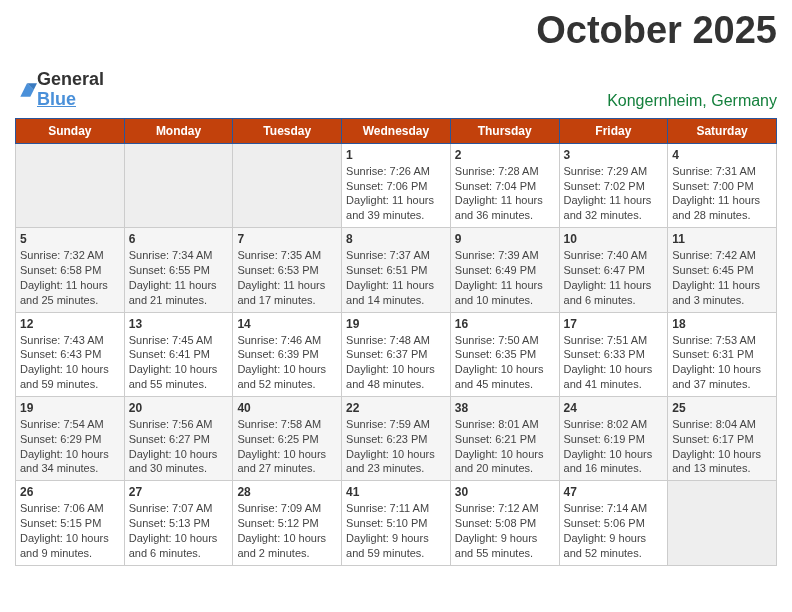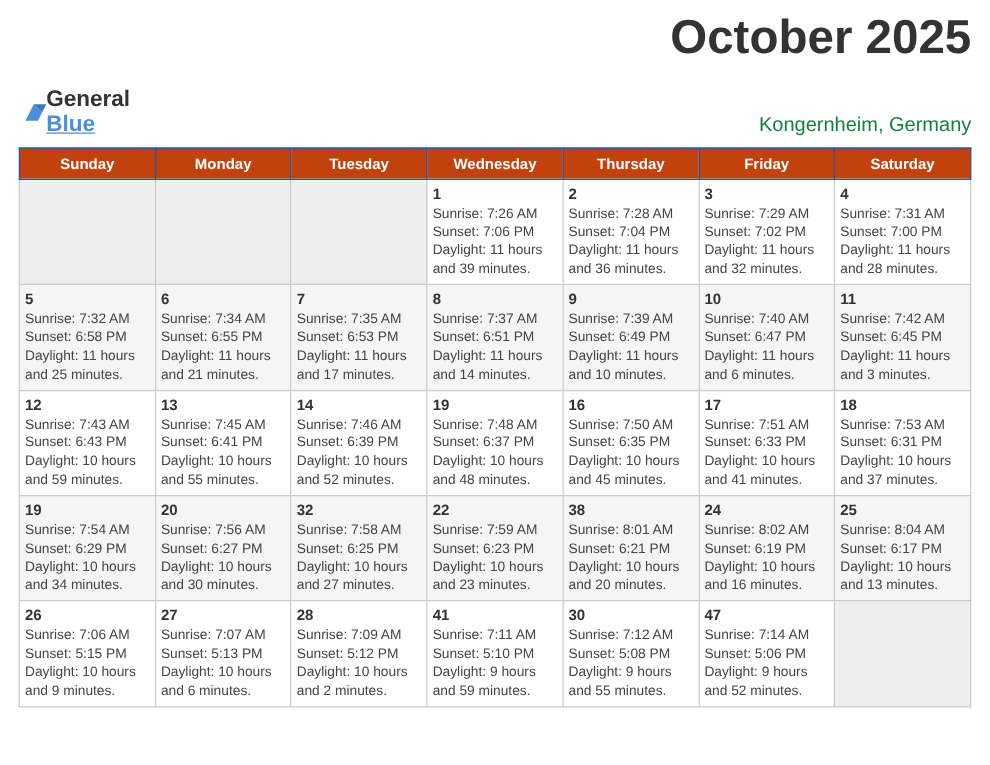--- a/index.html
+++ b/index.html
@@ -218,21 +218,21 @@
         <tr>
           <td>
             <span class="day-number">19</span>
             <div class="cell-content">Sunrise: 7:54 AM<br>Sunset: 6:29 PM<br>Daylight: 10 hours and 34 minutes.</div>
           </td>
           <td>
             <span class="day-number">20</span>
             <div class="cell-content">Sunrise: 7:56 AM<br>Sunset: 6:27 PM<br>Daylight: 10 hours and 30 minutes.</div>
           </td>
           <td>
-            <span class="day-number">32</span>
+            <span class="day-number">40</span>
             <div class="cell-content">Sunrise: 7:58 AM<br>Sunset: 6:25 PM<br>Daylight: 10 hours and 27 minutes.</div>
           </td>
           <td>
             <span class="day-number">22</span>
             <div class="cell-content">Sunrise: 7:59 AM<br>Sunset: 6:23 PM<br>Daylight: 10 hours and 23 minutes.</div>
           </td>
           <td>
             <span class="day-number">38</span>
             <div class="cell-content">Sunrise: 8:01 AM<br>Sunset: 6:21 PM<br>Daylight: 10 hours and 20 minutes.</div>
           </td>

